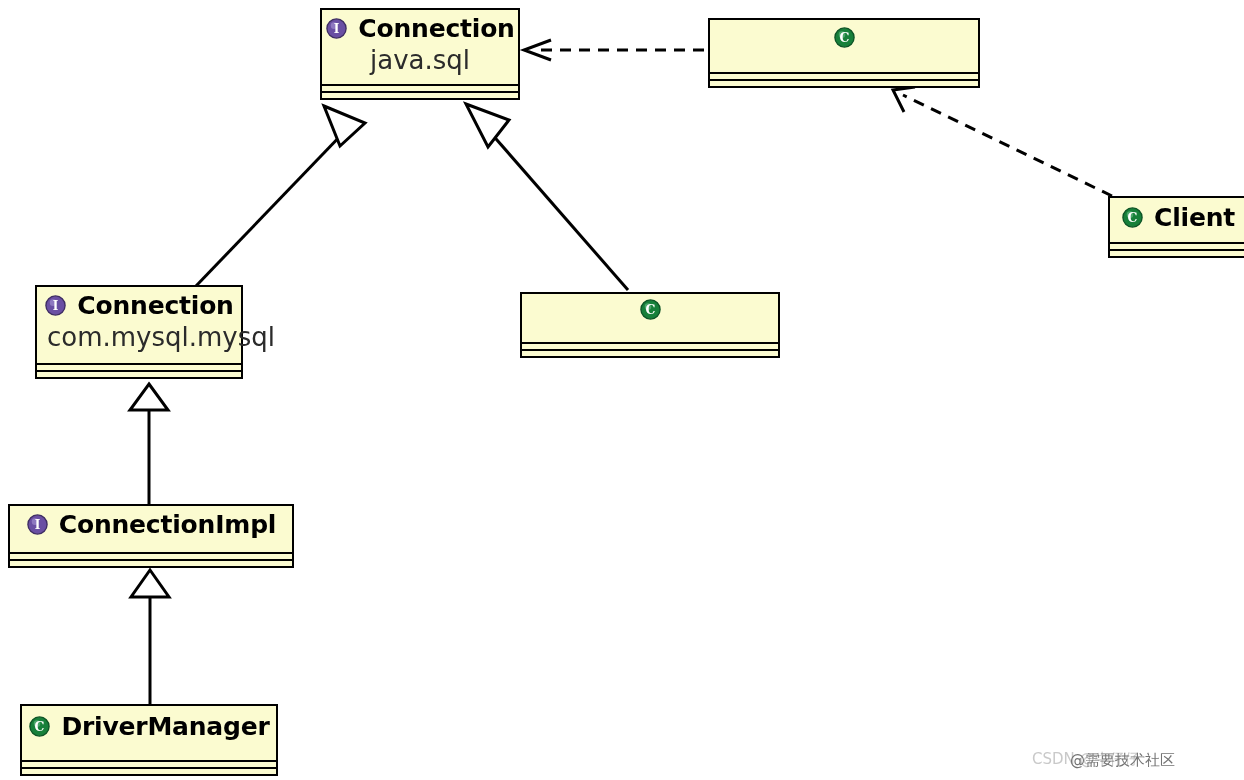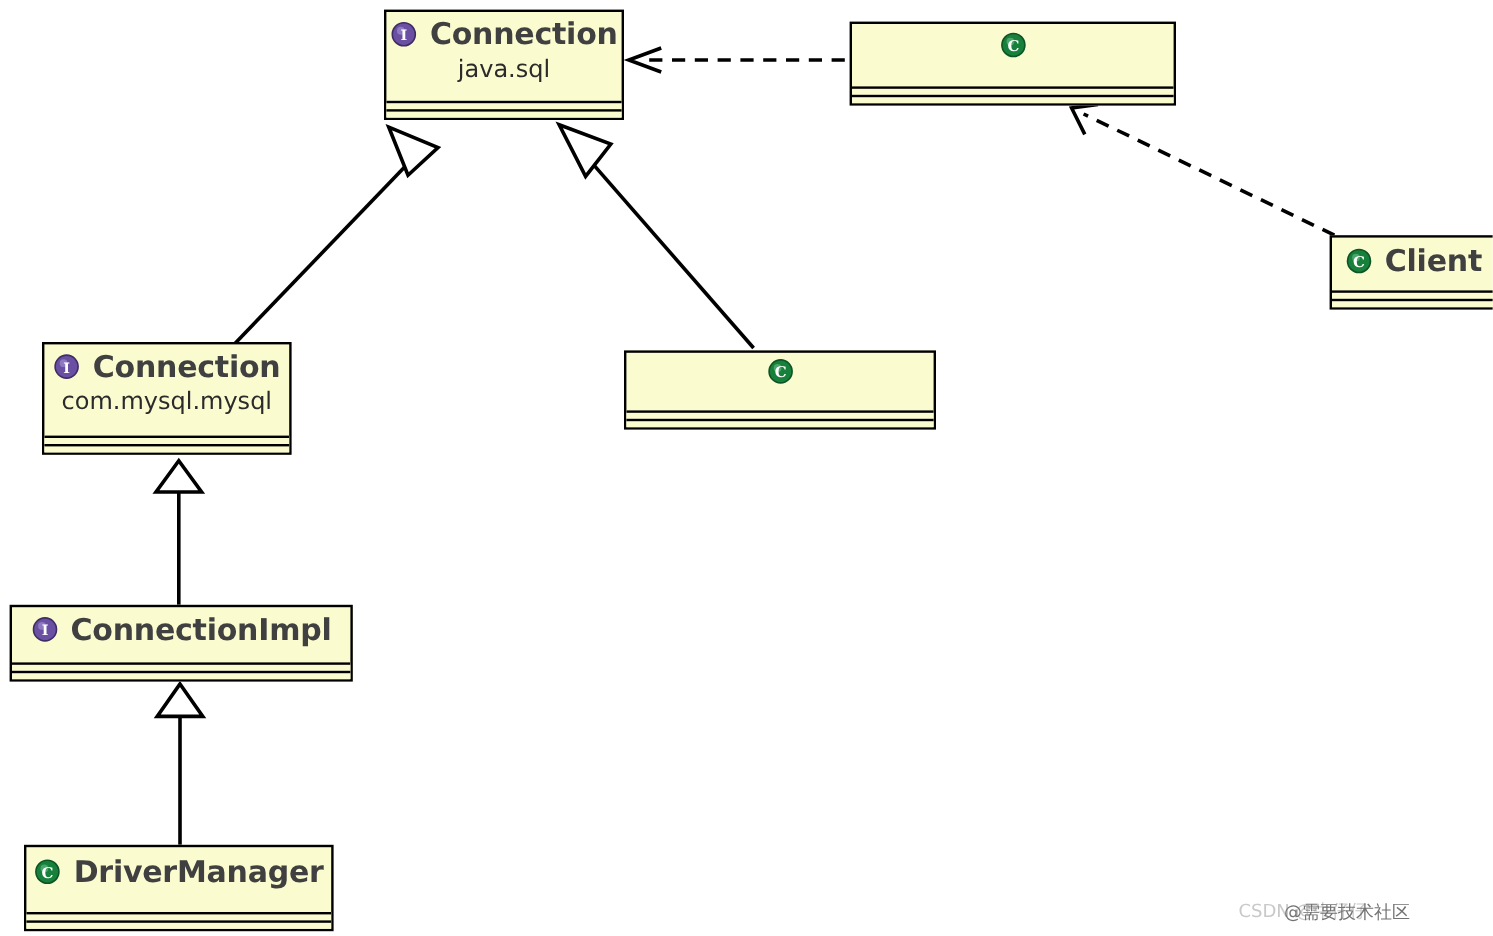--- a/index.html
+++ b/index.html
@@ -38,27 +38,27 @@
     display: flex;
     align-items: center;
     justify-content: center;
     gap: 10px;
     padding: 4px 12px 2px 12px;
     flex: 0 0 auto;
   }
   .uml-name {
     font-weight: bold;
     font-size: 25px;
-    color: #404040;
+    color: #000000;
     white-space: nowrap;
     letter-spacing: -0.2px;
   }
   .uml-pkg {
     text-align: center;
-    font-size: 20px;
+    font-size: 26px;
     color: #2b2b2b;
     padding: 0 10px 3px 10px;
     white-space: nowrap;
   }
   .uml-spacer { flex: 1 1 auto; }
   .compartment {
     border-top: 2px solid #000000;
     height: 5px;
     flex: 0 0 auto;
     background: #fbfbd0;

